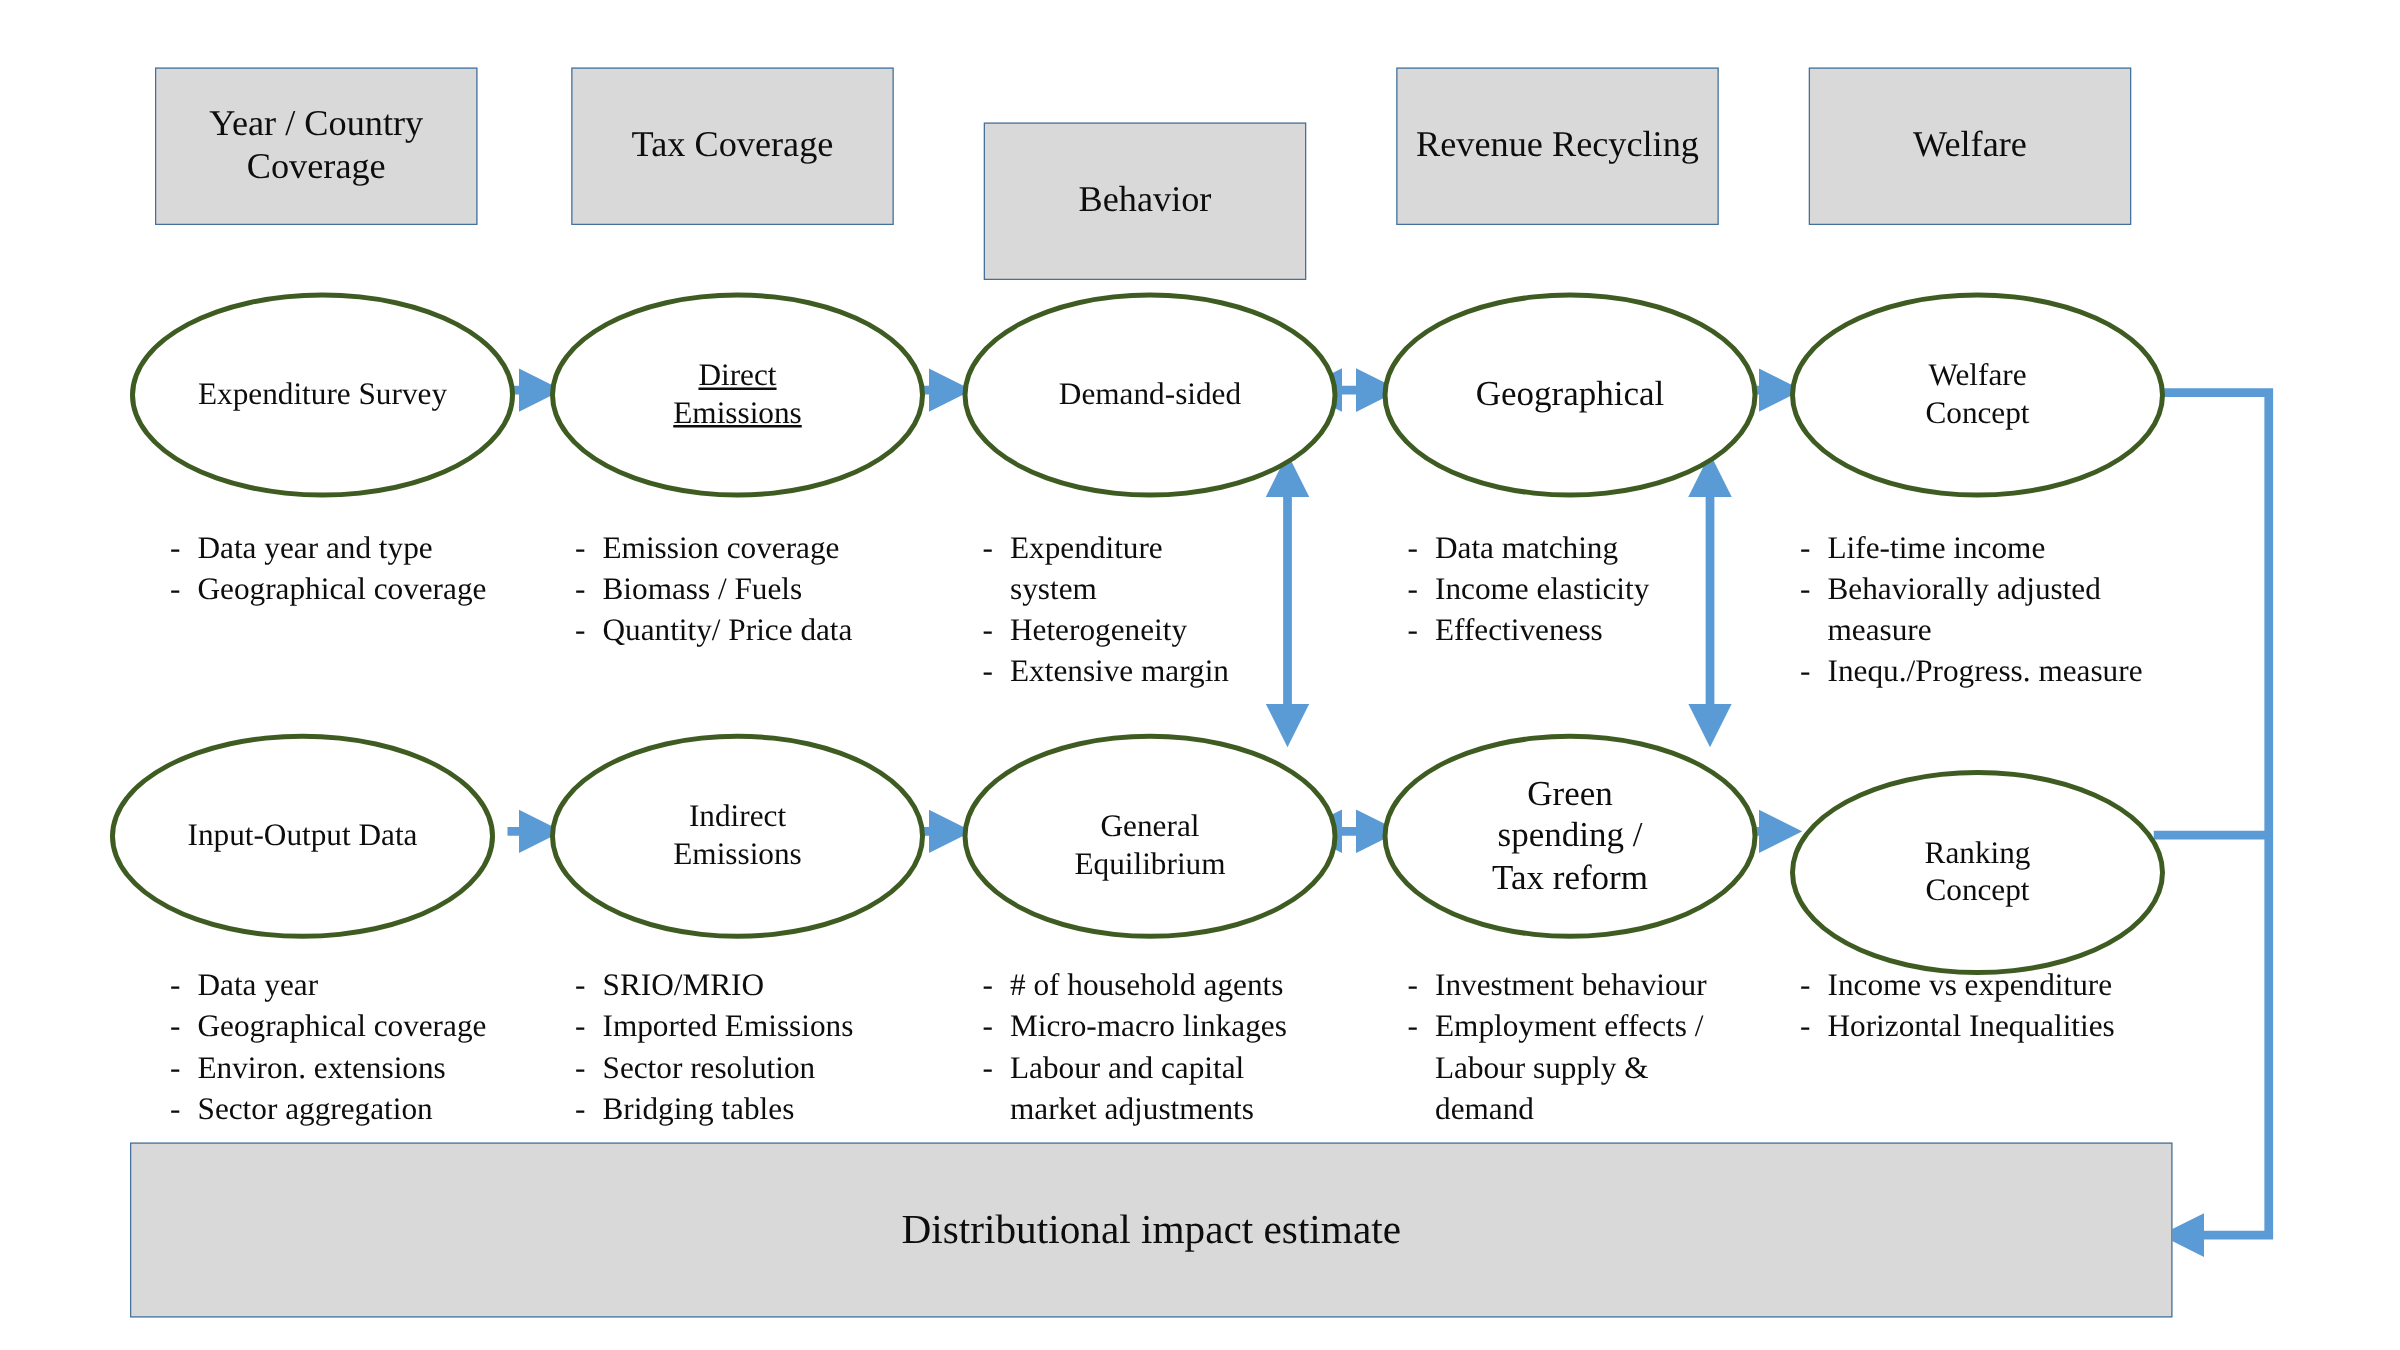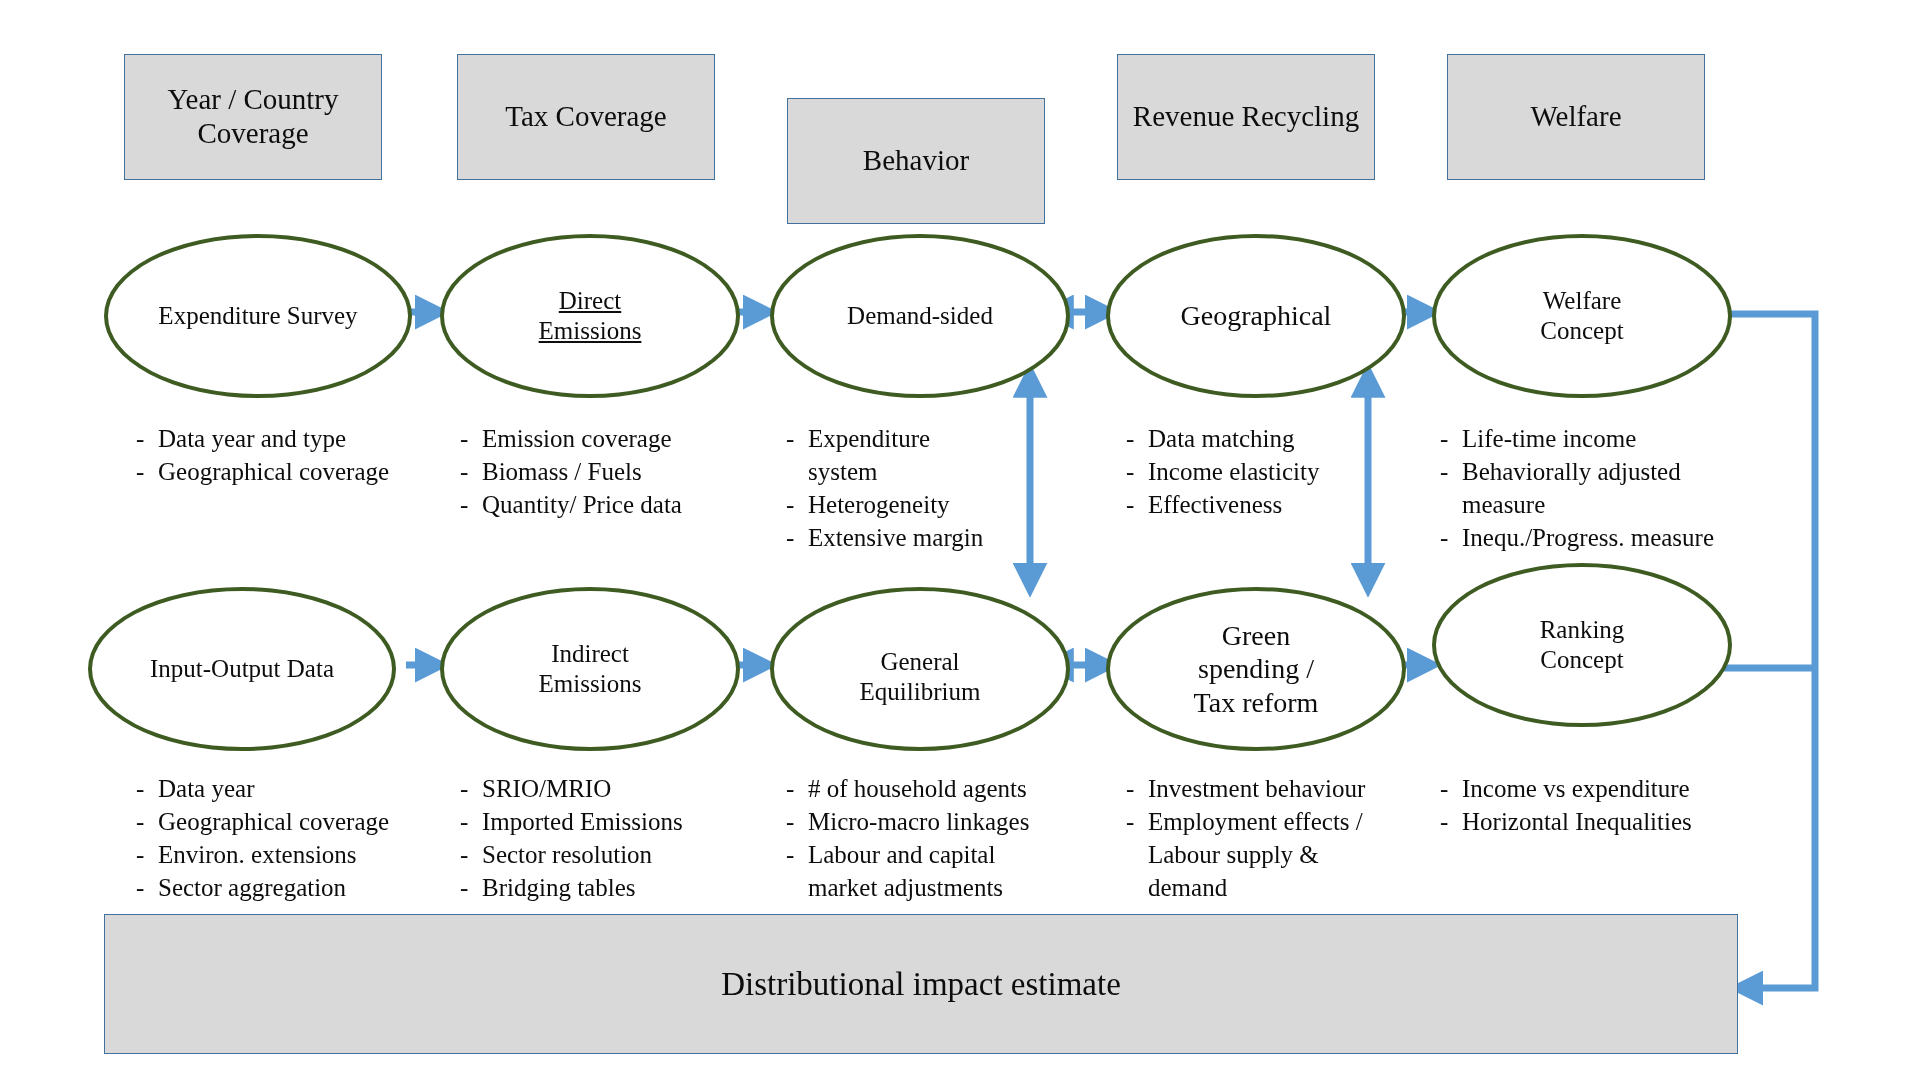--- a/index.html
+++ b/index.html
@@ -205,21 +205,21 @@
   </div>
   <div class="ell" style="left:440px;top:587px;width:292px;height:156px;">
     <span style="max-width:170px;">Indirect Emissions</span>
   </div>
   <div class="ell" style="left:770px;top:587px;width:292px;height:156px;">
     <span style="max-width:176px;margin-top:15px;">General Equilibrium</span>
   </div>
   <div class="ell small" style="left:1106px;top:587px;width:292px;height:156px;">
     <span style="max-width:160px;">Green spending / Tax reform</span>
   </div>
-  <div class="ell" style="left:1432px;top:563px;width:292px;height:156px;">
+  <div class="ell" style="left:1432px;top:616px;width:292px;height:156px;">
     <span style="max-width:140px;">Ranking Concept</span>
   </div>
 
   <div class="blist" style="left:136px;top:772px;width:300px;">
     <div class="row">
       <span class="dash">-</span>
       <span class="txt">Data year</span>
     </div>
     <div class="row">
       <span class="dash">-</span>

